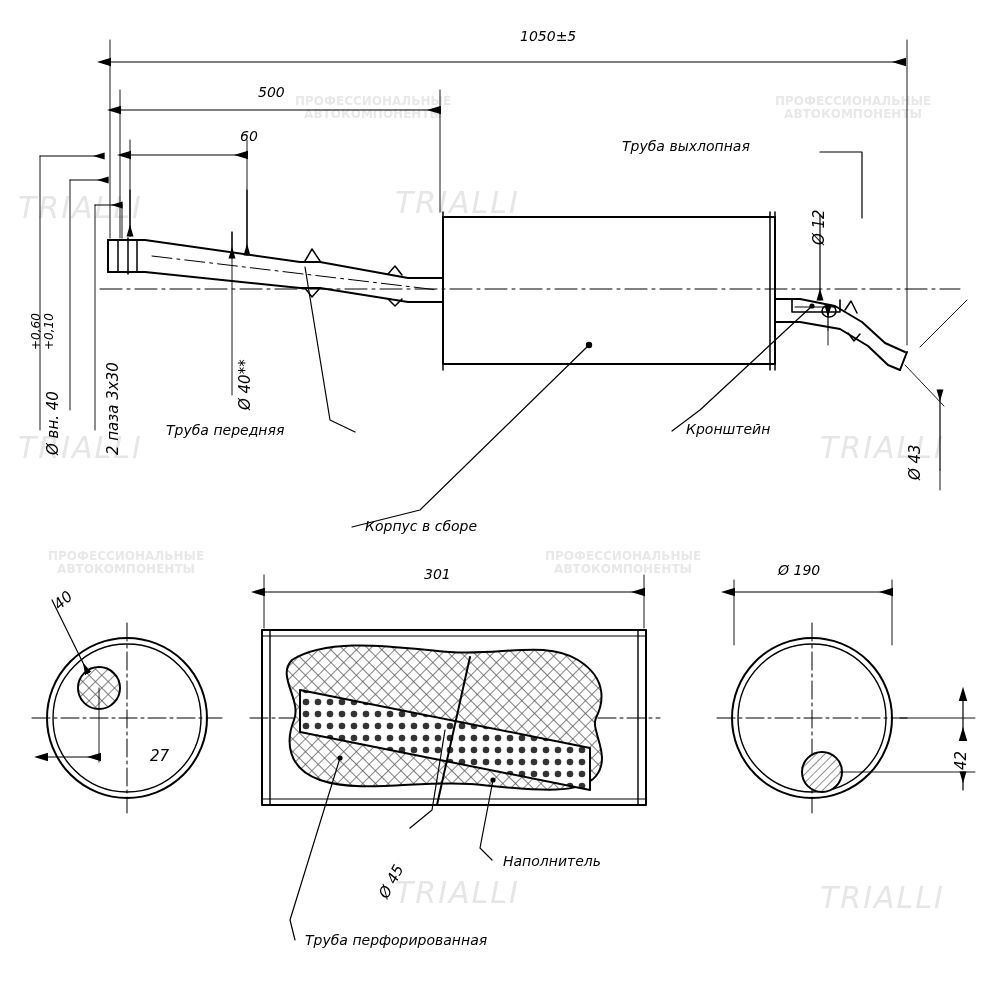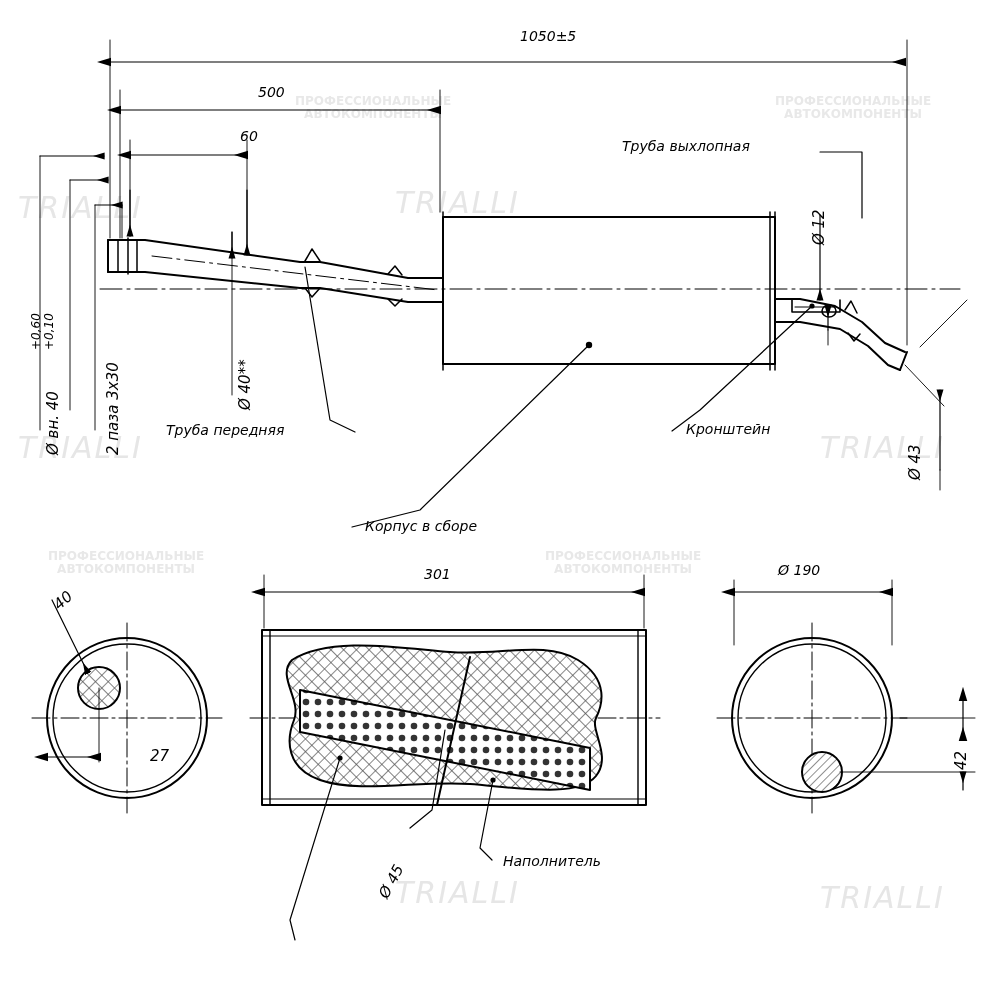--- a/index.html
+++ b/index.html
@@ -285,17 +285,18 @@
   <div class="lbl" style="left:166px; top:422px;">Труба передняя</div>
   <div class="lbl" style="left:365px; top:518px;">Корпус в сборе</div>
   <div class="lbl" style="left:686px; top:421px;">Кронштейн</div>
 
   <div class="lbl small rot45" style="left:50px; top:600px;">40</div>
   <div class="lbl small" style="left:150px; top:735px;margin-top:12px;">27</div>
 
   <div class="lbl" style="left:424px; top:566px;">301</div>
   <div class="lbl small rot70" style="left:375px; top:893px;">Ø 45</div>
   <div class="lbl" style="left:503px; top:853px;">Наполнитель</div>
+  <div class="lbl" style="left:305px; top:932px;">Труба  перфорированная</div>
 
   <div class="lbl" style="left:778px; top:562px;">Ø 190</div>
   <div class="lbl small rot90" style="left:952px; top:770px;">42</div>
 
 </div>
 
 </body></html>

